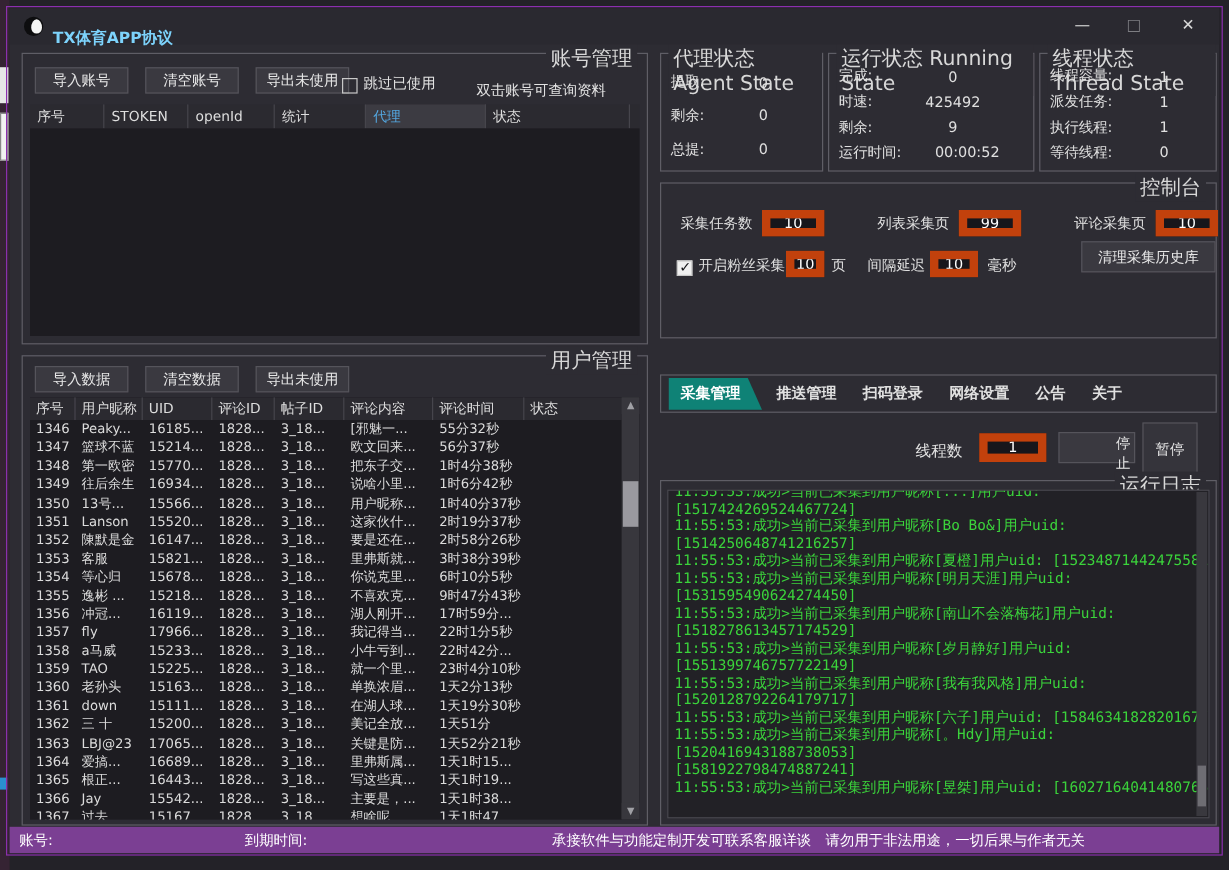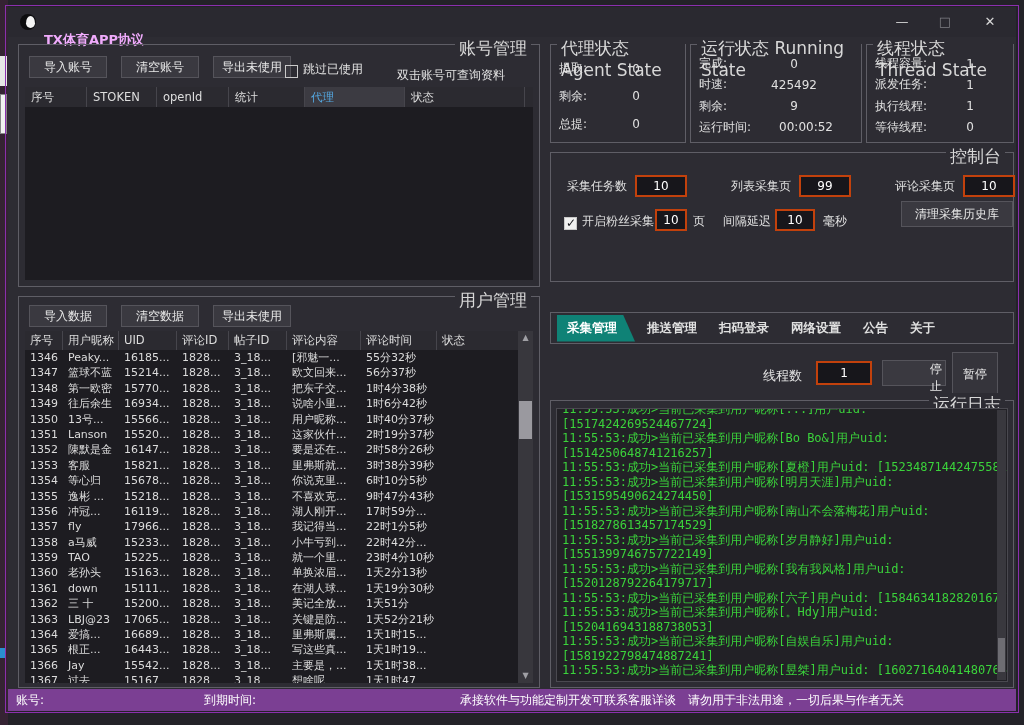--- a/index.html
+++ b/index.html
@@ -17,41 +17,41 @@
 
   
   .window { position:absolute; left:8px; top:7px; width:1008px; height:704px;
     background:#2d2c33; color:#e3e3e3; }
 
   .titlebar { position:absolute; left:0; top:0; width:100%; height:30px; background:#2a2930; }
   .app-logo { position:absolute; left:12px; top:7px; width:16px; height:16px; border-radius:50%;
     background:#0d0d0f; overflow:hidden; }
   .app-logo::after { content:""; position:absolute; left:6px; top:2px; width:9px; height:12px;
     background:#f5f5f5; border-radius:50% 50% 50% 50% / 60% 60% 40% 40%; }
-  .title-text { position:absolute; left:36px; top:24px; font-size:13px; font-weight:bold; color:#f0abfc; }
+  .title-text { position:absolute; left:36px; top:16px; font-size:13px; font-weight:bold; color:#7dd3fc; }
   .winbtn { position:absolute; top:4px; width:32px; height:22px; text-align:center; line-height:22px;
     font-size:13px; color:#d8d8d8; }
   .winbtn.max { color:#7d7d82; }
 
   
   .group { position:absolute; border:1px solid #5f5e66; }
   .glabel { position:absolute; top:-8px; font-size:17px; color:#d8d8d8; background:#2d2c33; padding:0 4px; }
   .glabel.right { right:8px; }
   .glabel.left { left:6px; }
 
   .btn { display:inline-block; background:#3a3940; border:1px solid #55545b; color:#e8e8e8;
     font-size:12px; text-align:center; }
 
   .cb { display:inline-block; width:13px; height:13px; border:1px solid #c9c9c9; background:transparent;
     vertical-align:middle; position:relative; }
   .cb.checked { background:#f0f0f0; }
   .cb.checked::after { content:"✓"; position:absolute; left:1px; top:-2px; color:#16161a;
     font-size:12px; font-weight:bold; }
 
-  input.num { background:#17161b; border:2px solid #c2410c; color:#ffffff; text-align:center;
+  input.num { background:#17161b; border:7px solid #c2410c; color:#ffffff; text-align:center;
     font-size:12px; font-family:"DejaVu Sans", sans-serif; }
 
   
   .tbl-head { display:flex; background:#2b2a30; height:20px; line-height:20px; font-size:11.5px; color:#dedede; }
   .tbl-head .hc { border-right:1px solid #46454c; padding-left:6px; overflow:hidden; white-space:nowrap; }
   .hc.proxy { background:#3c3b42; color:#54a7e0; }
   .tbl-body-empty { background:#1d1c21; }
 
   
   .state-row { display:flex; font-size:12px; color:#e0e0e0; align-items:center; }
@@ -293,21 +293,20 @@
           <div class="log-line">11:55:53:成功&gt;当前已采集到用户昵称[我有我风格]用户uid:</div>
 
           <div class="log-line">[1520128792264179717]</div>
 
           <div class="log-line">11:55:53:成功&gt;当前已采集到用户昵称[六子]用户uid: [1584634182820167749]</div>
 
           <div class="log-line">11:55:53:成功&gt;当前已采集到用户昵称[。Hdy]用户uid:</div>
 
           <div class="log-line">[1520416943188738053]</div>
 
-          <div class="log-line">11:55:53:成功&gt;当前已采集到用户昵称[自娱自乐]用户uid:</div>
 
           <div class="log-line">[1581922798474887241]</div>
 
           <div class="log-line">11:55:53:成功&gt;当前已采集到用户昵称[昱桀]用户uid: [1602716404148076641]</div>
         </div>
       <div class="log-scroll">
         <div class="log-thumb"></div>
       </div>
     </div>
   </div>

